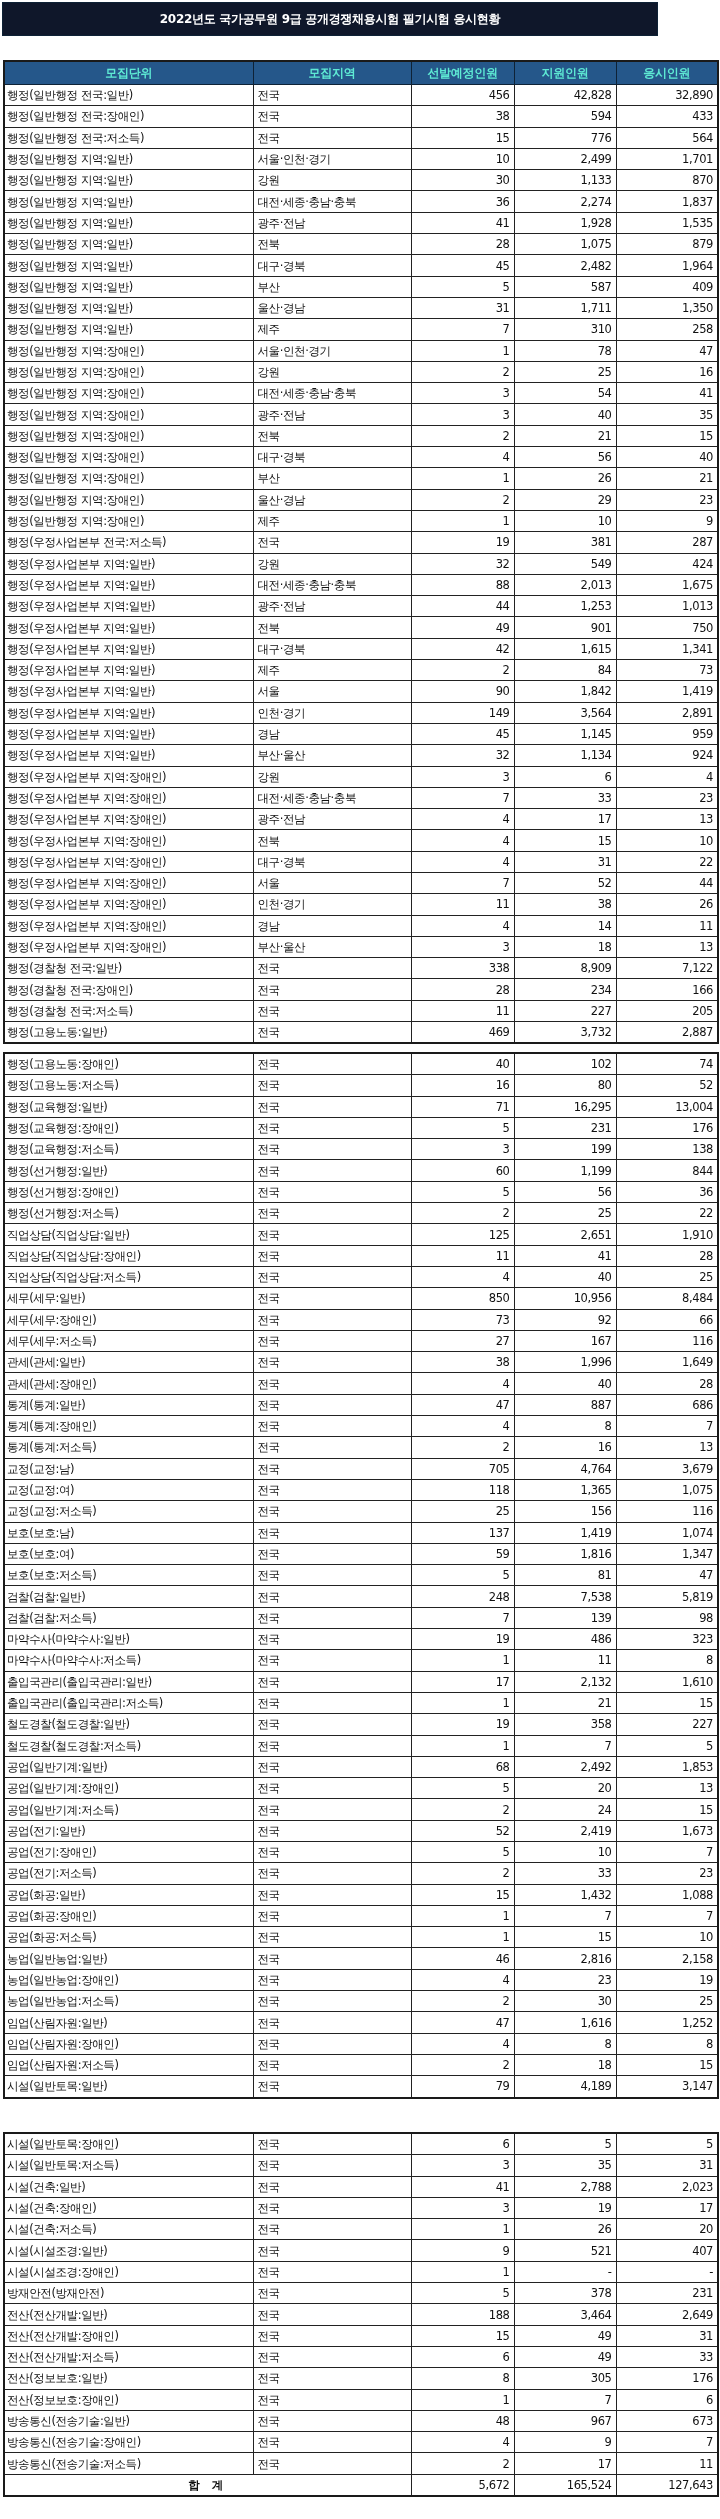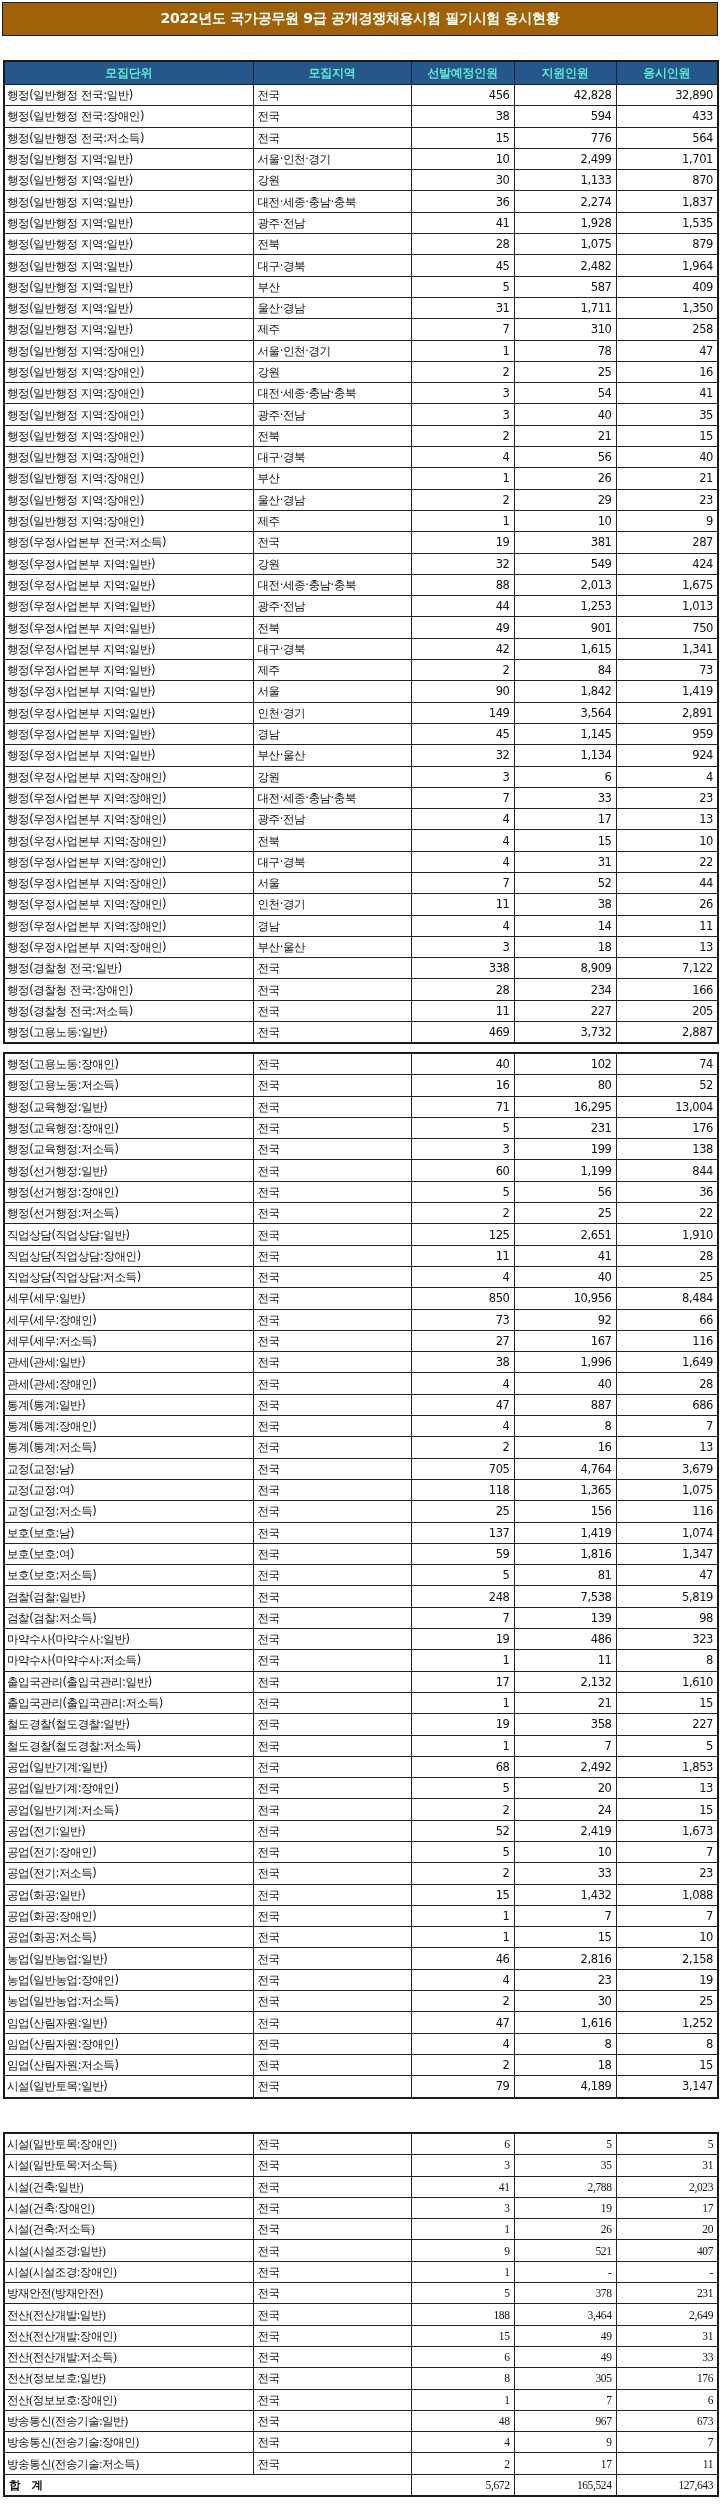--- a/index.html
+++ b/index.html
@@ -2,23 +2,23 @@
 <html><head>
   <meta charset="utf-8">
   <style>
     html, body { margin: 0; padding: 0; background: #ffffff; }
     body {
       width: 720px; height: 2519px; position: relative; overflow: hidden;
       font-family: "DejaVu Sans", "Liberation Sans", sans-serif;
       color: #111;
     }
     .title-bar {
-      position: absolute; left: 2px; top: 2px; width: 716px; height: 34px;
-      background: #a16207; border: 1px solid #0e2236; box-sizing: border-box;
-      color: #fff; font-size: 14px; font-weight: bold;
+      position: absolute; left: 2px; top: 2px; width: 656px; height: 34px;
+      background: #0f172a; border: 1px solid #0e2236; box-sizing: border-box;
+      color: #fff; font-size: 12px; font-weight: bold;
       display: flex; align-items: center; justify-content: center;
       letter-spacing: -0.3px;
     }
     table.sheet {
       position: absolute; left: 3px; width: 714px;
       border-collapse: collapse; table-layout: fixed;
       border: 2px solid #1a1a1a;
     }
     table.sheet col.c1 { width: 249px; }
     table.sheet col.c2 { width: 158px; }
@@ -31,24 +31,24 @@
       letter-spacing: -0.3px;
     }
     table.sheet td {
       height: 20.3px; padding: 0 4px; border: 1px solid #222;
       font-size: 11.5px; white-space: nowrap; overflow: hidden;
       letter-spacing: -0.4px; line-height: 20px;
     }
     table.sheet td.num { text-align: right; padding-right: 4px; }
     table.sheet td.unit { padding-left: 2px; }
     table.sheet tr.total td { font-weight: normal; }
-    table.sheet tr.total td.total-label { font-weight: bold; letter-spacing: 4px; }
+    table.sheet tr.total td.total-label { text-align: center; font-weight: bold; letter-spacing: 4px; }
     #t1 { top: 60px; }
     #t2 { top: 1052px; }
-    #t3 { top: 2132px; font-family: Liberation Serif, serif; }
+    #t3 { top: 2132px; }
   </style>
 </head>
 <body>
 
 <div class="title-bar">2022년도 국가공무원 9급 공개경쟁채용시험 필기시험 응시현황</div>
 
 <table class="sheet" id="t1">
   <colgroup>
       <col class="c1">
       <col class="c2">

